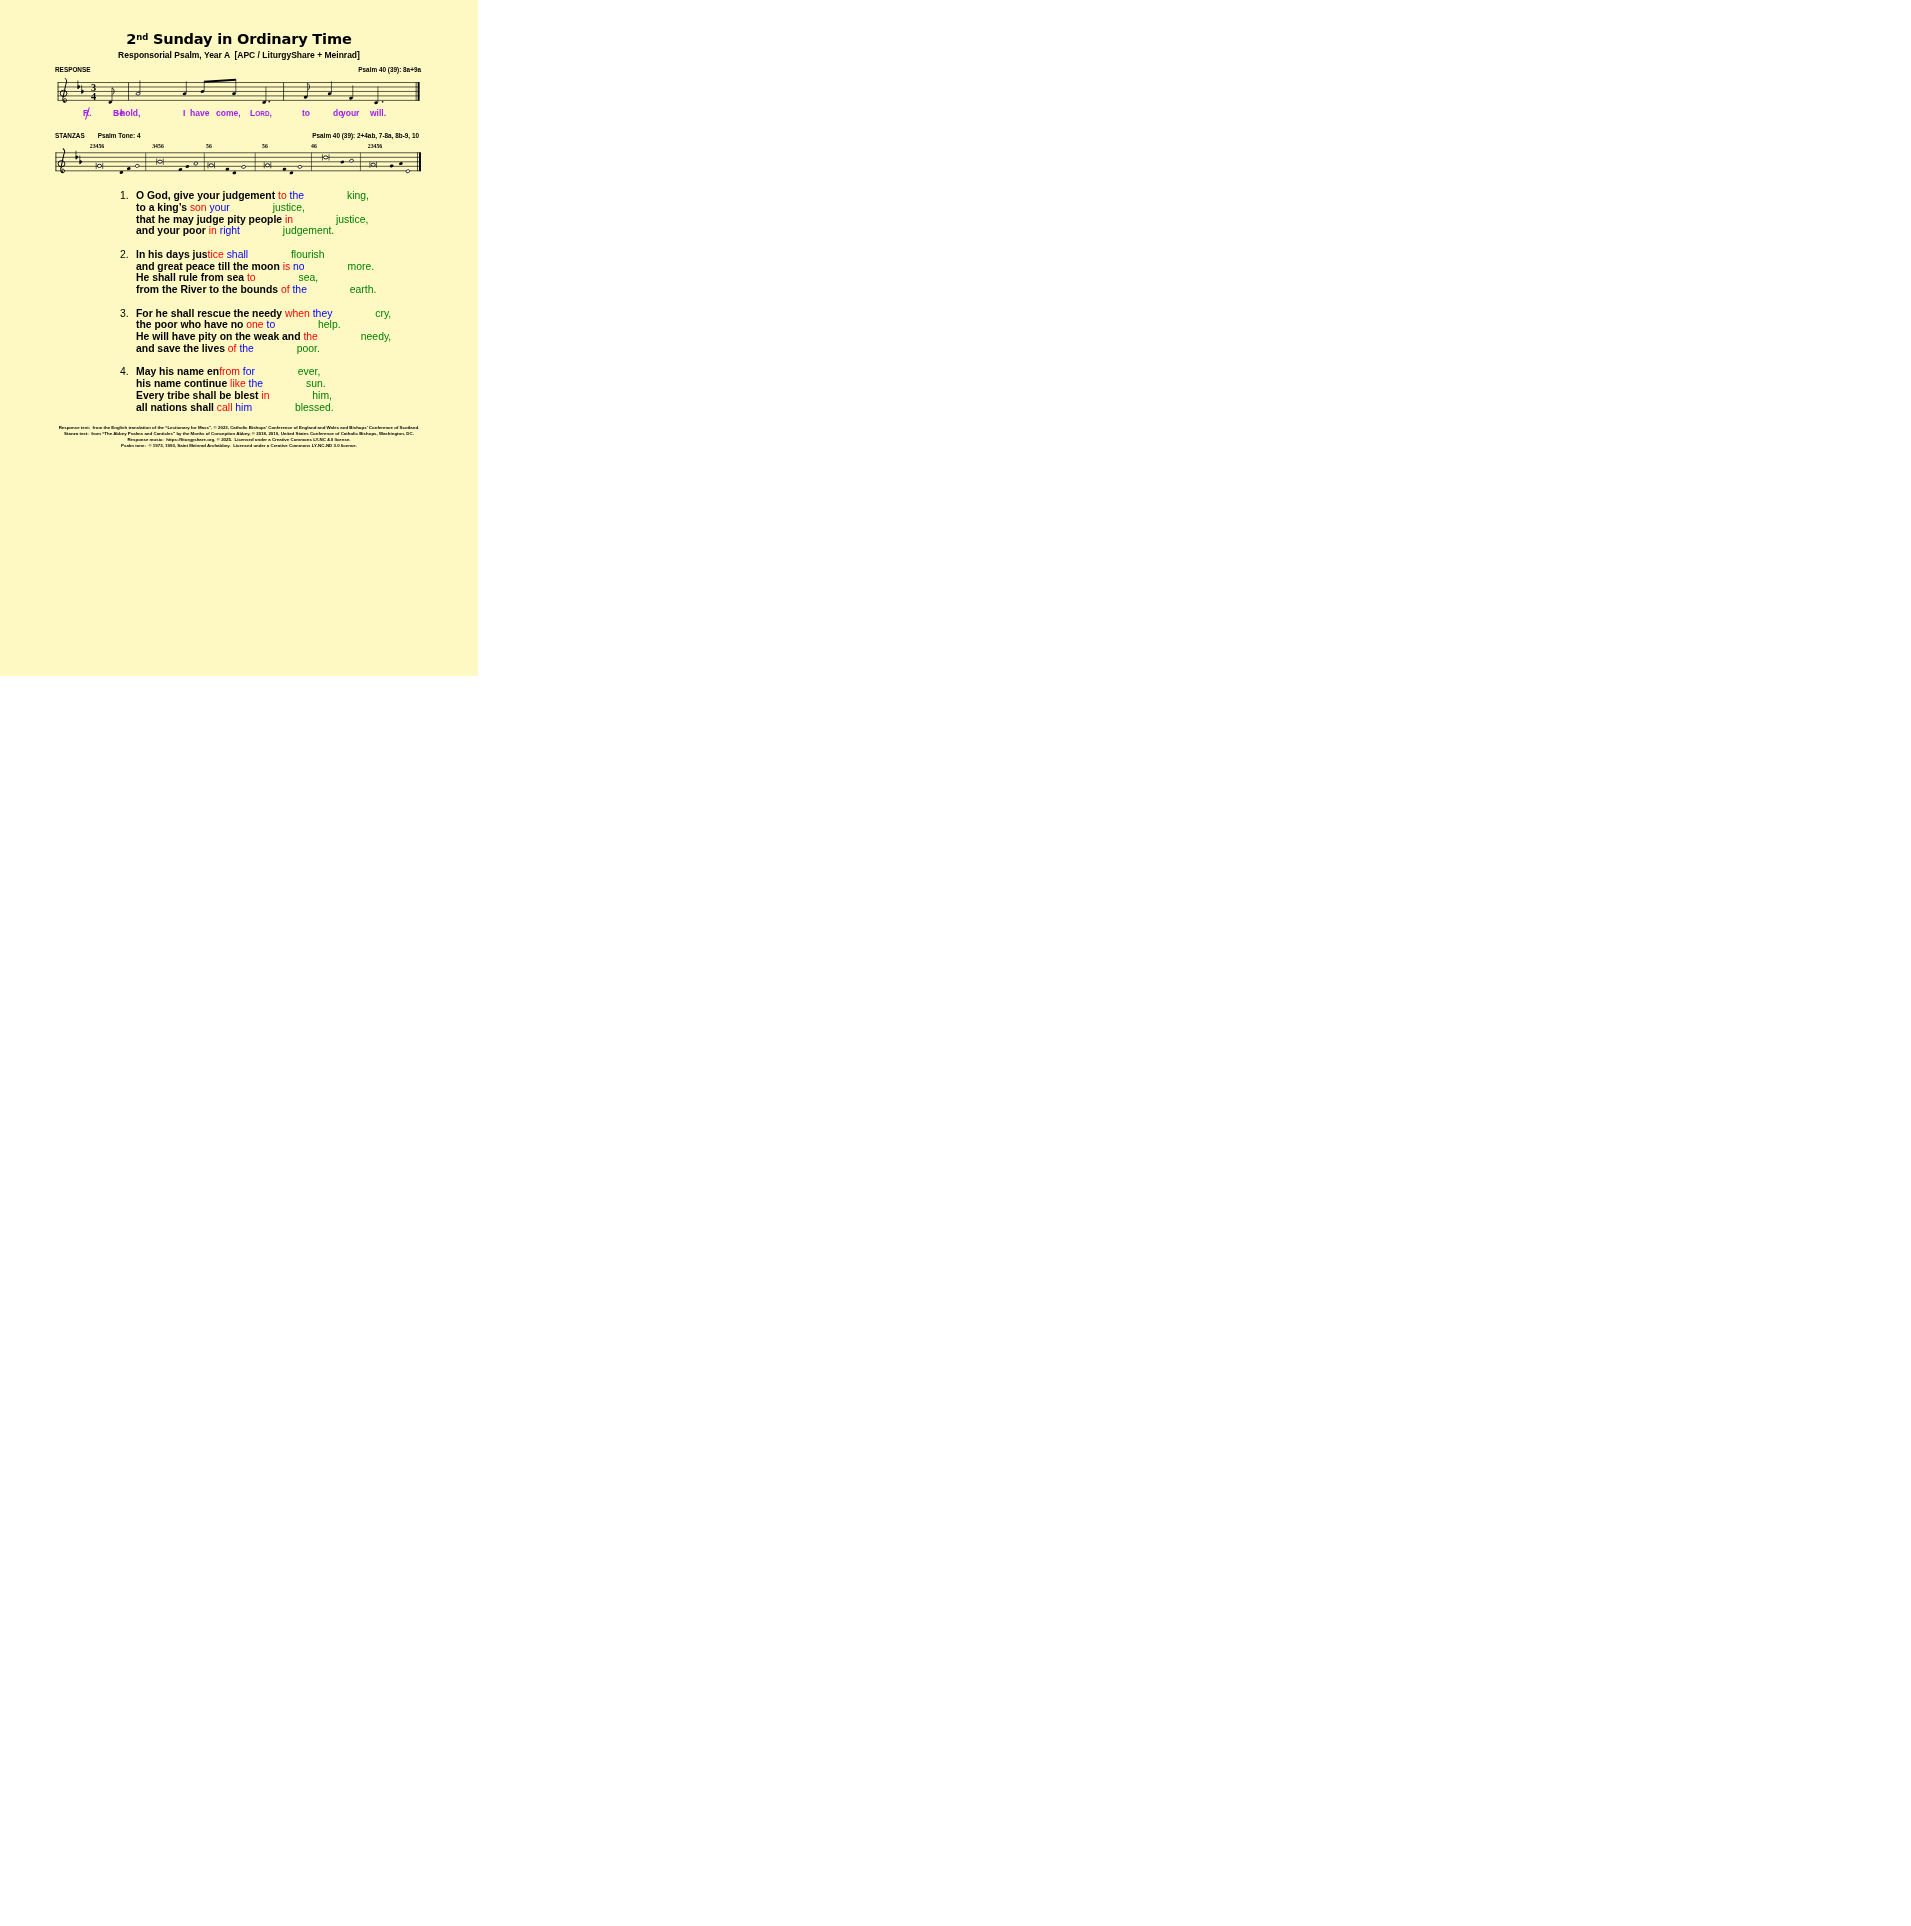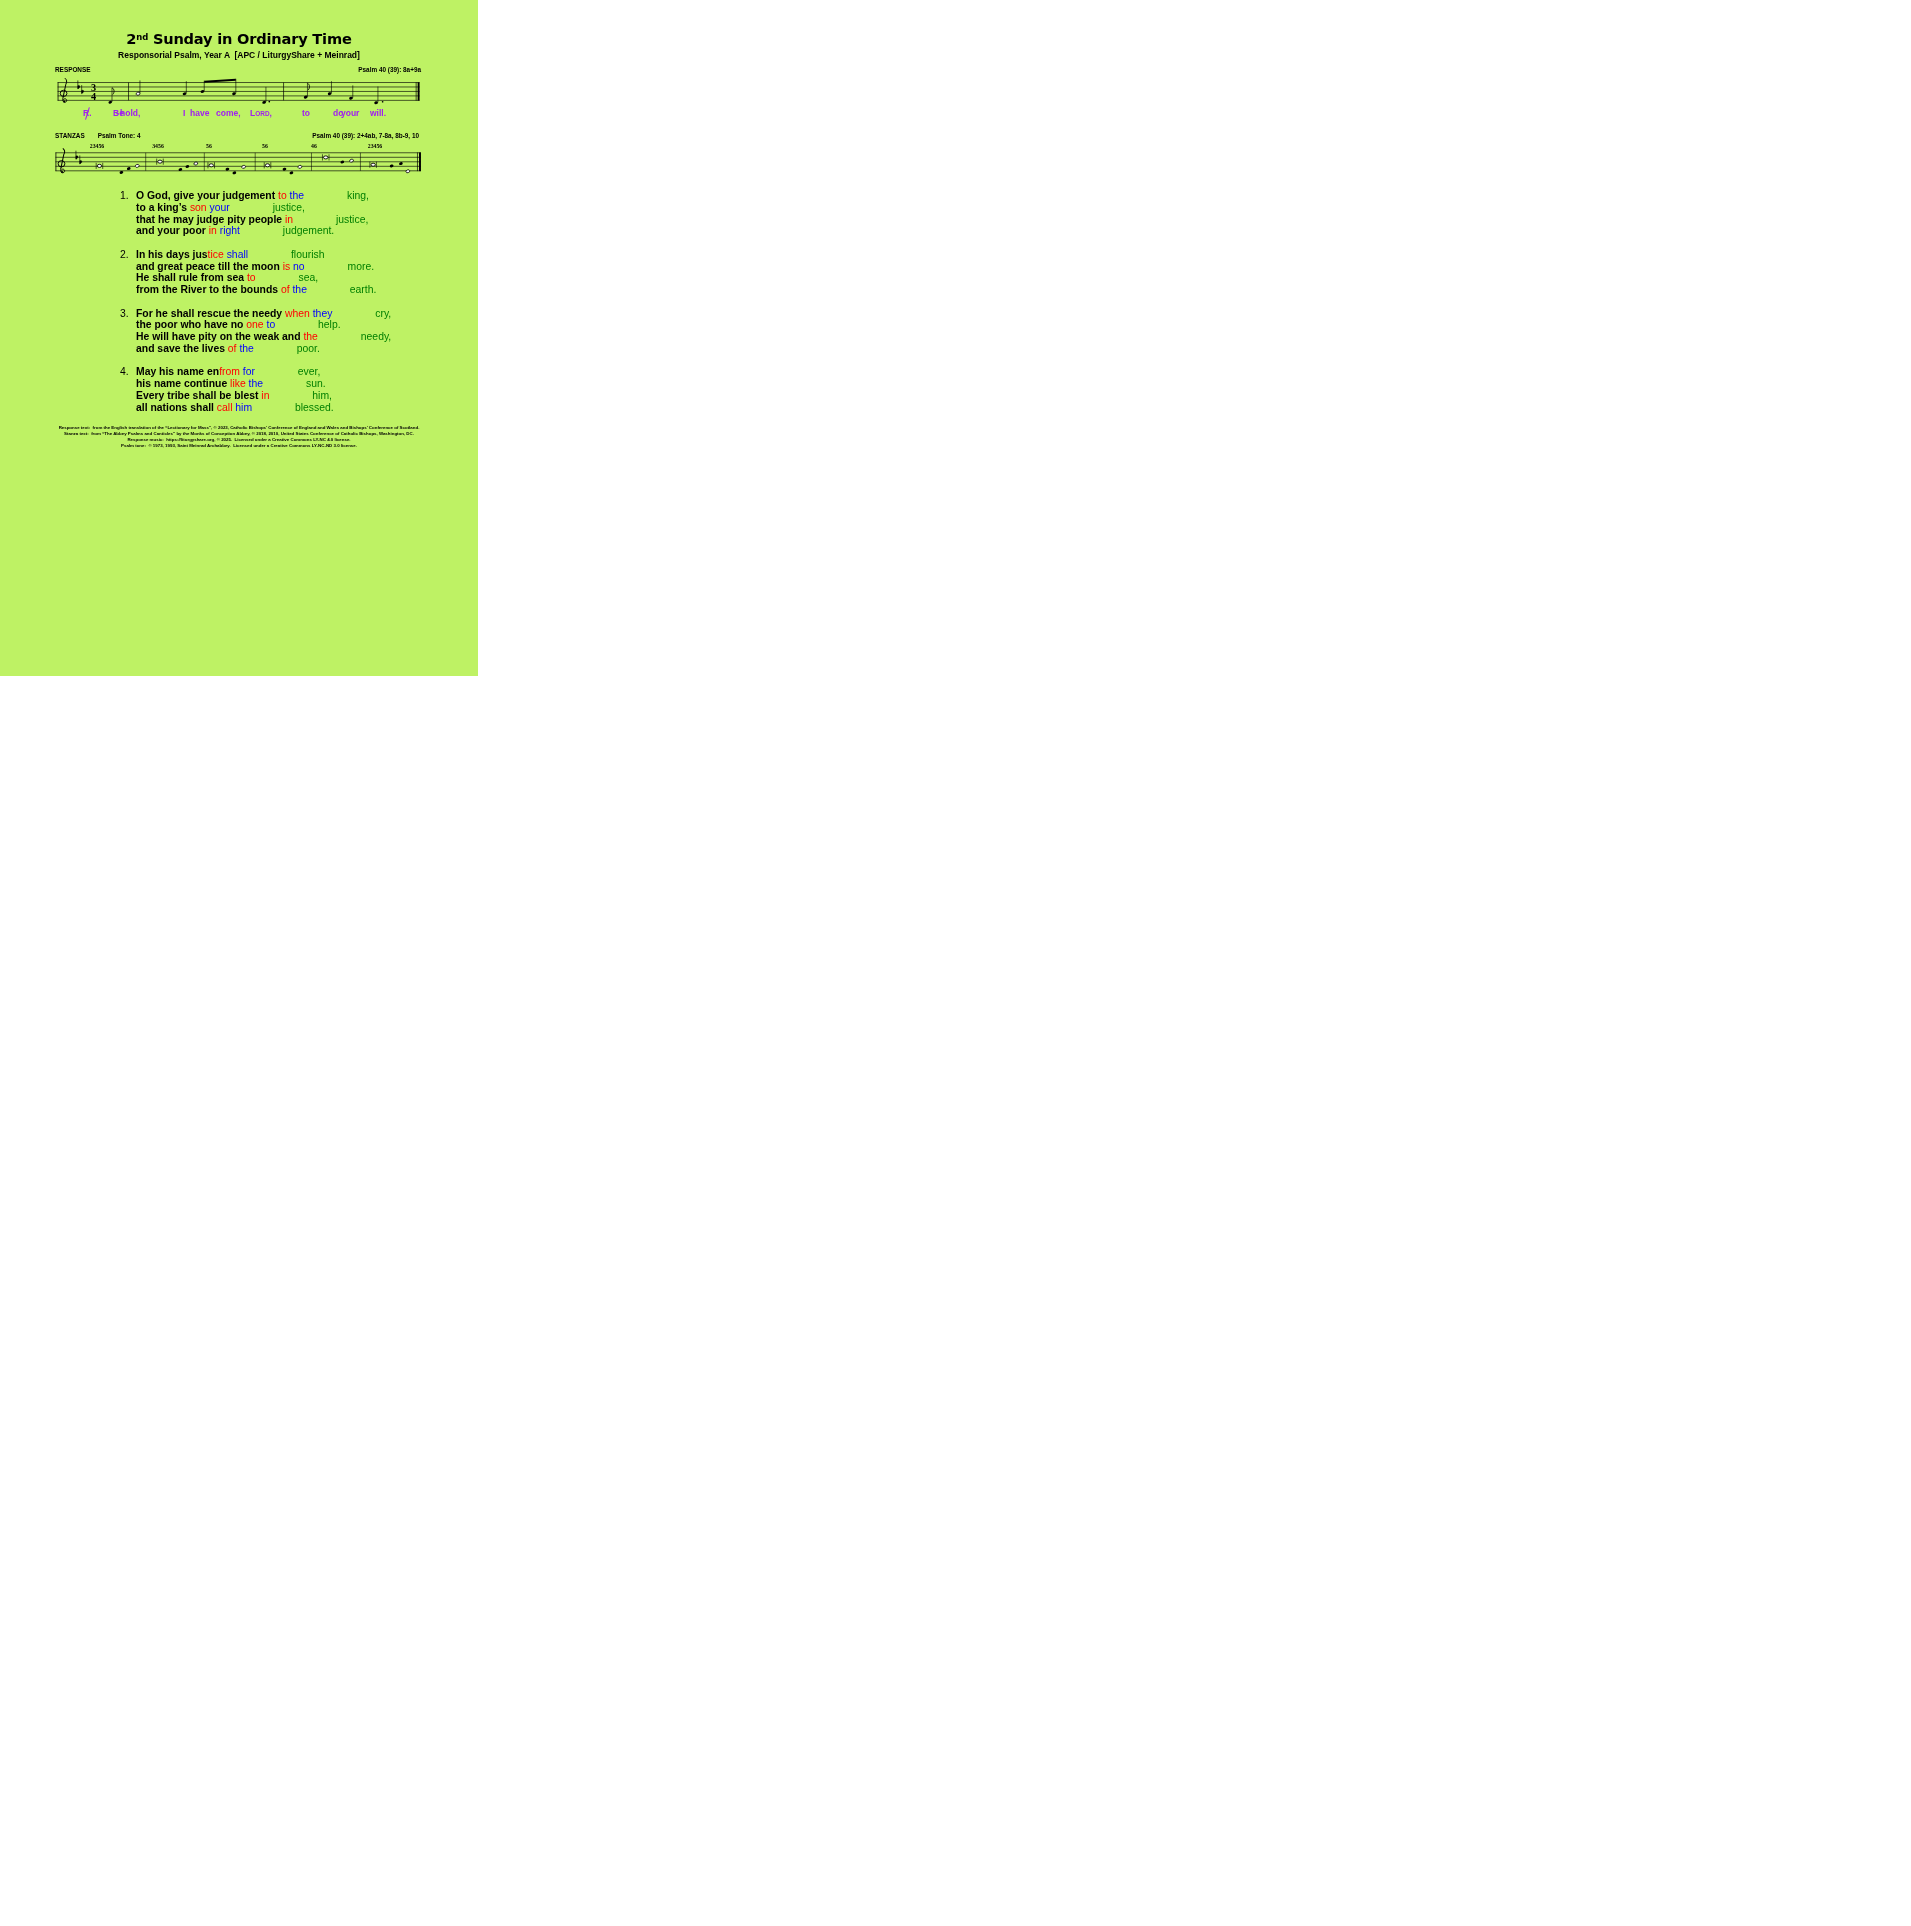--- a/index.html
+++ b/index.html
@@ -1,16 +1,16 @@
 <!DOCTYPE html>
 <html style="--c-black: #000000; --c-red: #FF0000; --c-blue: #0000FF; --c-green: #007F00; --c-purple: #A020F0;font-size:6.2px"><head>
 <meta charset="utf-8">
 <style>
   html,body{margin:0;padding:0;background:#ffffff;}
-  .page{position:relative;width:478px;height:676px;background:#bef264;overflow:hidden;
+  .page{position:relative;width:478px;height:676px;background:#fef9c3;overflow:hidden;
         font-family:"Liberation Sans",sans-serif;color:#000;}
   .title{position:absolute;top:28px;left:0;width:100%;text-align:center;
          font-family:"DejaVu Sans","Liberation Sans",sans-serif;
          font-weight:700;font-size:14.6px;line-height:18.5px;letter-spacing:-0.2px;}
   .title sup{font-size:0.58em;vertical-align:0.45em;}
   .subtitle{position:absolute;top:50px;left:0;width:100%;text-align:center;
             font-weight:700;font-size:8.5px;white-space:pre-wrap;}
   .hdr-row{position:absolute;left:55px;width:366px;display:flex;justify-content:space-between;
            font-weight:700;font-size:6.4px;}
   .hdr-row.response{top:66px;}

